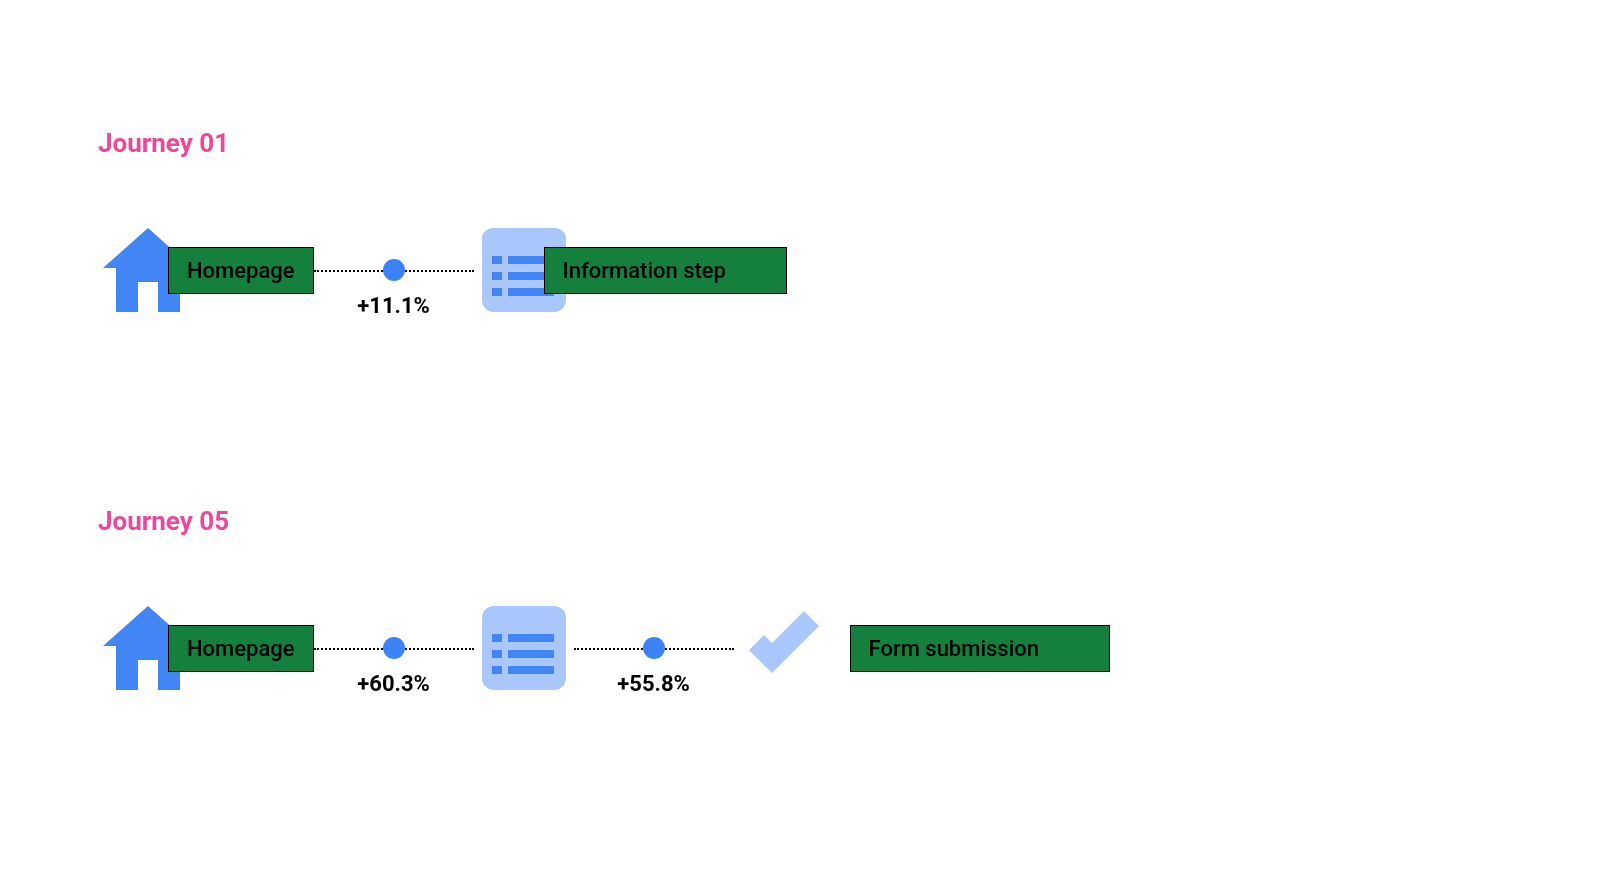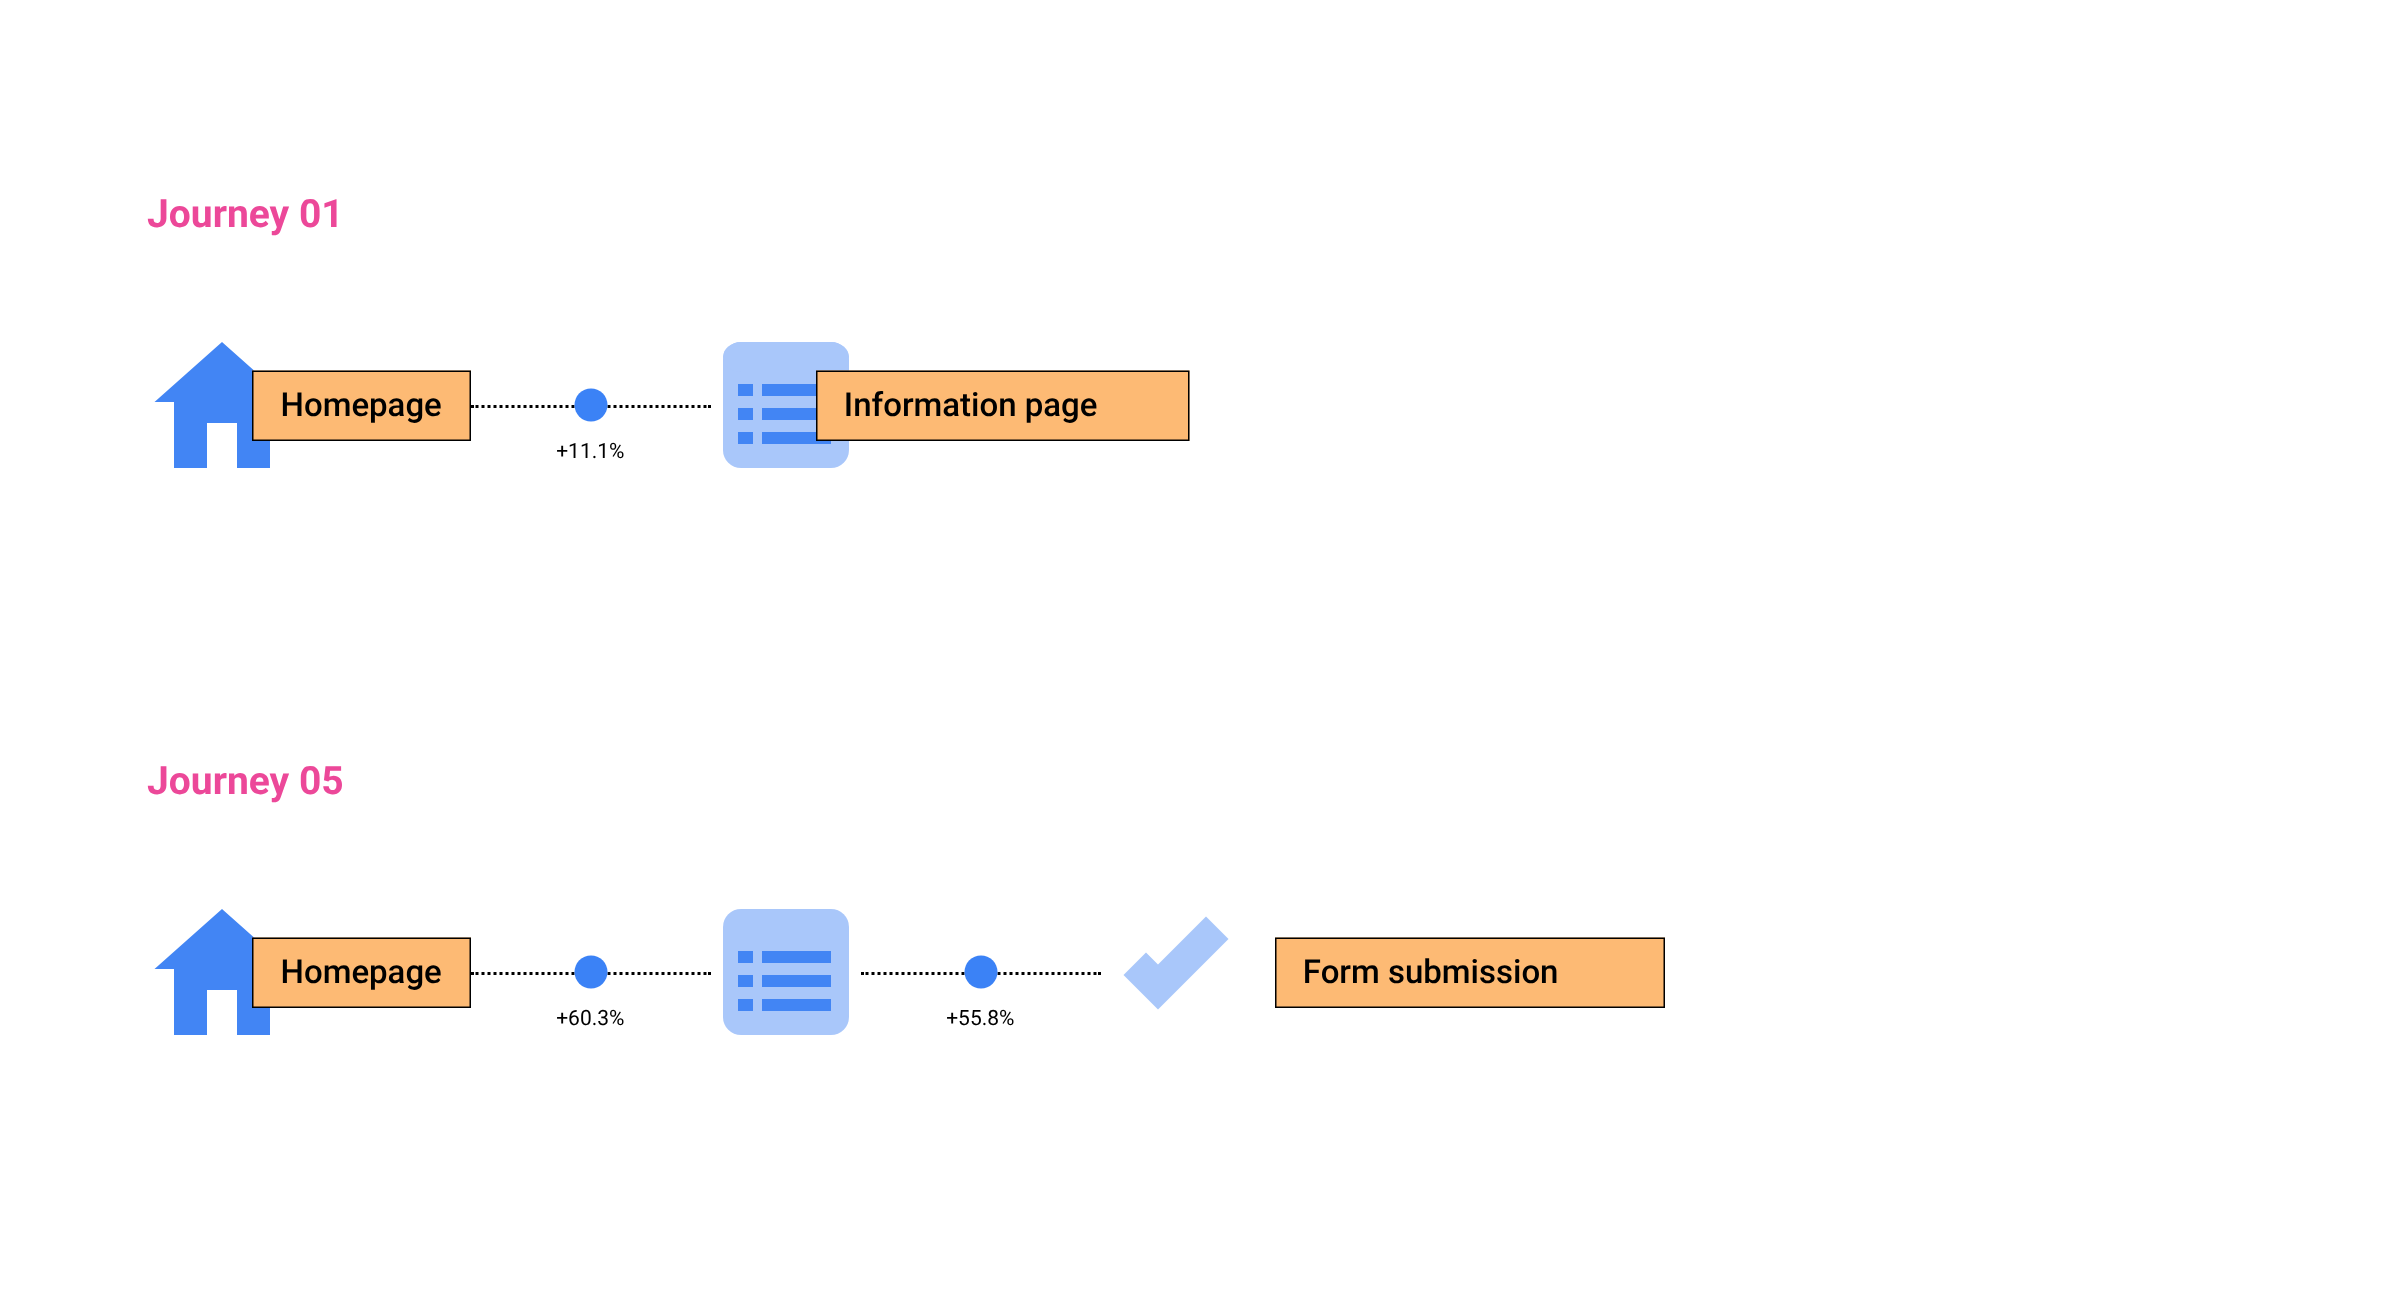--- a/index.html
+++ b/index.html
@@ -40,21 +40,21 @@
   .list-icon svg { width: 100%; height: 100%; display: block; }
   .check-icon {
     width: 100px;
     height: 100px;
     position: relative;
     flex-shrink: 0;
   }
   .check-icon svg { width: 100%; height: 100%; display: block; }
   .label-box {
     border: 1.5px solid #000;
-    background: #fdba74;
+    background: #15803d;
     padding: 10px 18px;
     font-size: 22px;
     font-weight: 500;
     white-space: nowrap;
     margin-left: -30px;
     flex-shrink: 0;
     position: relative;
     z-index: 2;
   }
   .connector {
@@ -77,22 +77,22 @@
     width: 22px;
     height: 22px;
     background: #3b82f6;
     border-radius: 50%;
     position: relative;
     z-index: 1;
   }
   .connector-label {
     position: absolute;
     top: 34px;
-    font-size: 14px;
-    font-weight: 400;
+    font-size: 22px;
+    font-weight: 700;
     white-space: nowrap;
   }
   .icon-wrap {
     position: relative;
     flex-shrink: 0;
   }
 </style>
 </head>
 <body>
 
@@ -121,21 +121,21 @@
         <rect x="8" y="8" width="84" height="20" rx="12" fill="#a9c7fa"></rect>
         <rect x="18" y="36" width="10" height="8" fill="#4285f4"></rect>
         <rect x="34" y="36" width="46" height="8" fill="#4285f4"></rect>
         <rect x="18" y="52" width="10" height="8" fill="#4285f4"></rect>
         <rect x="34" y="52" width="46" height="8" fill="#4285f4"></rect>
         <rect x="18" y="68" width="10" height="8" fill="#4285f4"></rect>
         <rect x="34" y="68" width="46" height="8" fill="#4285f4"></rect>
       </svg>
     </div>
   </div>
-  <div class="label-box" style="padding-right:60px;">Information page</div>
+  <div class="label-box" style="padding-right:60px;">Information step</div>
 </div>
 
 <div class="journey-title" style="left:98px; top:506px;">Journey 05</div>
 
 <div class="flow-row" style="left:98px; top:598px;">
   <div class="icon-wrap">
     <div class="home-icon">
       <svg viewBox="0 0 100 100">
         <path d="M50 8 L95 48 L82 48 L82 92 L60 92 L60 62 L40 62 L40 92 L18 92 L18 48 L5 48 Z" fill="#4285f4"></path>
       </svg>

